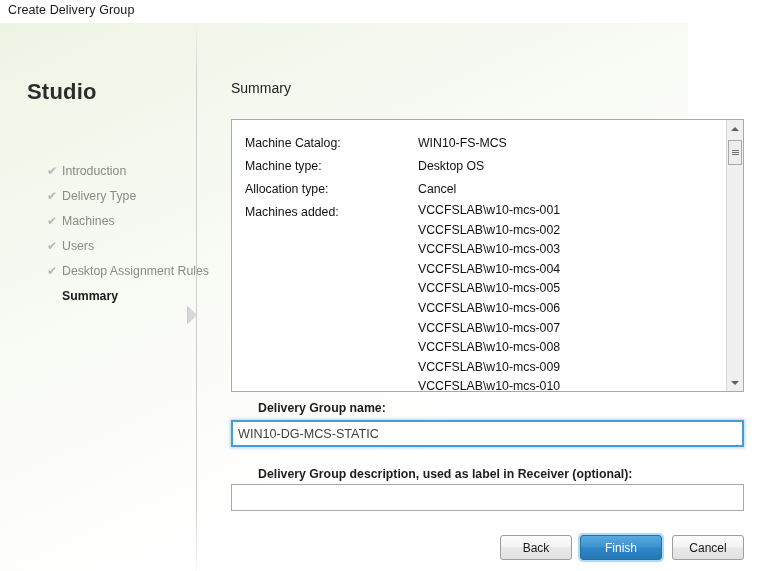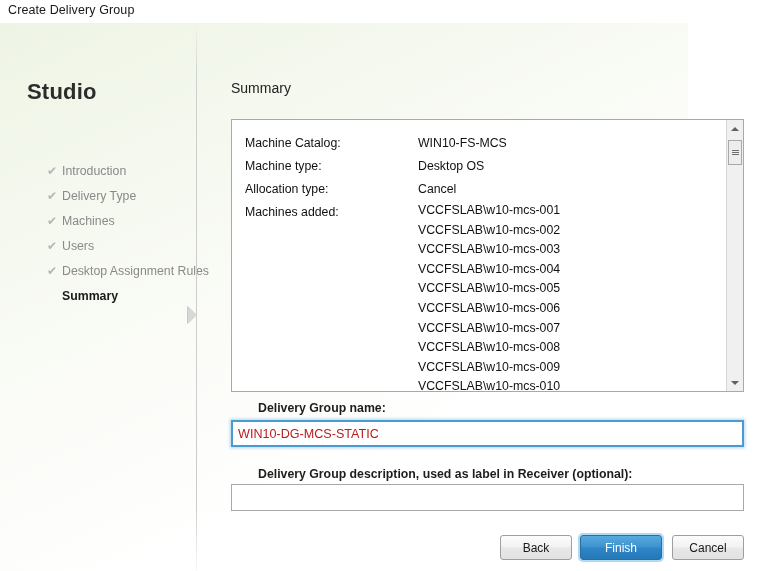--- a/index.html
+++ b/index.html
@@ -247,21 +247,21 @@
   #label-dg-desc { top: 444px; }
 
   .text-input {
     position: absolute;
     left: 34px;
     width: 513px;
     height: 27px;
     box-sizing: border-box;
     font-family: "Liberation Sans", sans-serif;
     font-size: 12.6px;
-    color: #b91c1c;
+    color: #404040;
     padding: 0 5px;
     background: #ffffff;
     outline: none;
   }
   #input-dg-name {
     top: 397px;
     border: 2px solid #4a9bd1;
     box-shadow: 0 0 3px 1px rgba(120,180,220,0.55);
   }
   #input-dg-desc {

